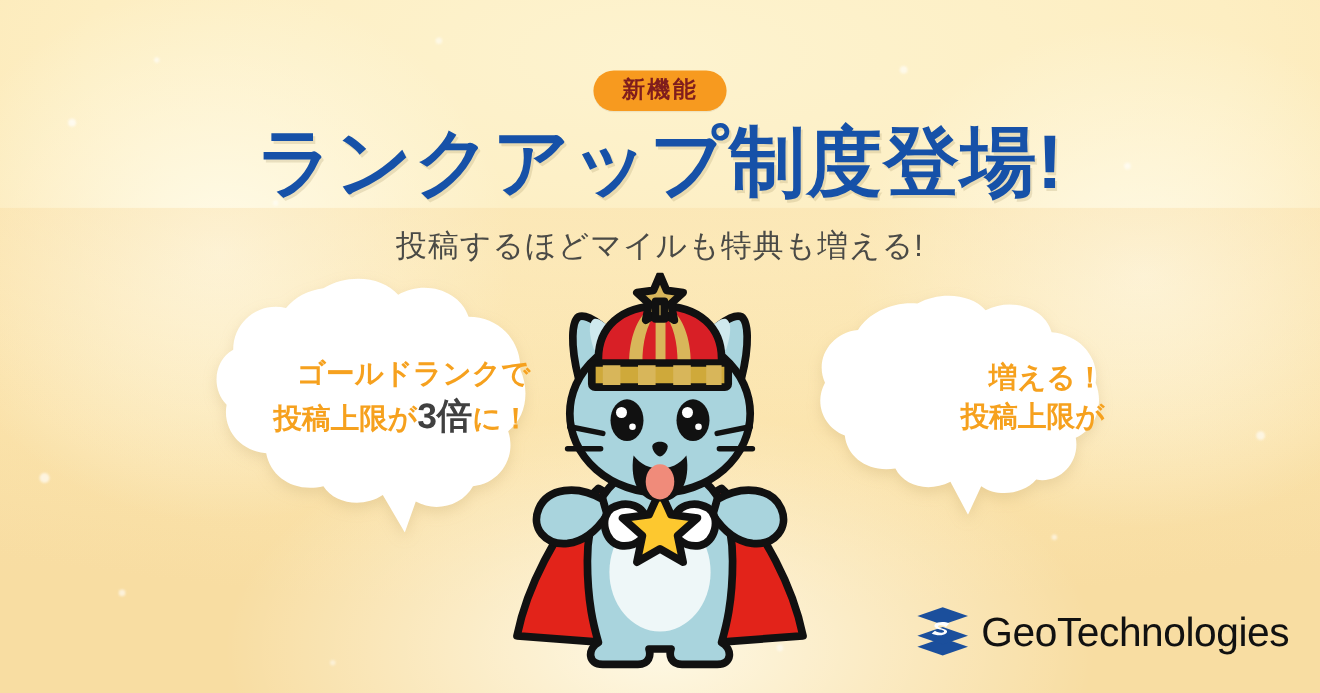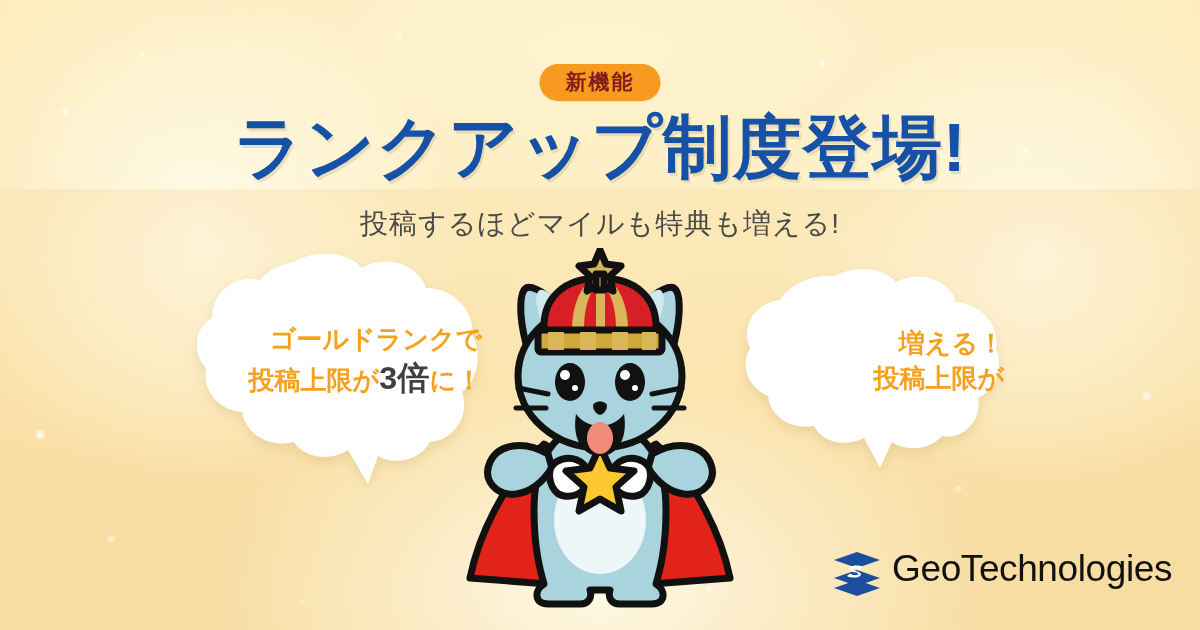--- a/index.html
+++ b/index.html
@@ -67,21 +67,21 @@
   #bubble-left .btext{top:70px;font-size:26px;}
   #bubble-right{left:738px;top:268px;width:266px;height:200px;}
   #bubble-right .btext{top:58px;font-size:26px;}
   .em-strong{color:#404040;font-size:1.24em;font-weight:bold;}
 
   
   #mascot{position:absolute;left:452px;top:248px;width:296px;height:382px;}
 
   
   .logo{
-    position:absolute;right:28px;bottom:32px;display:flex;gap:10px;
+    position:absolute;right:28px;bottom:32px;display:flex;align-items:center;gap:10px;
   }
   .logo-mark{width:50px;height:48px;display:block;}
   .logo-text{
     font-size:37px;color:#111;letter-spacing:-.4px;line-height:1;white-space:nowrap;
     font-family:"Liberation Sans","DejaVu Sans",sans-serif;
   }
 </style>
 </head>
 <body>
 

